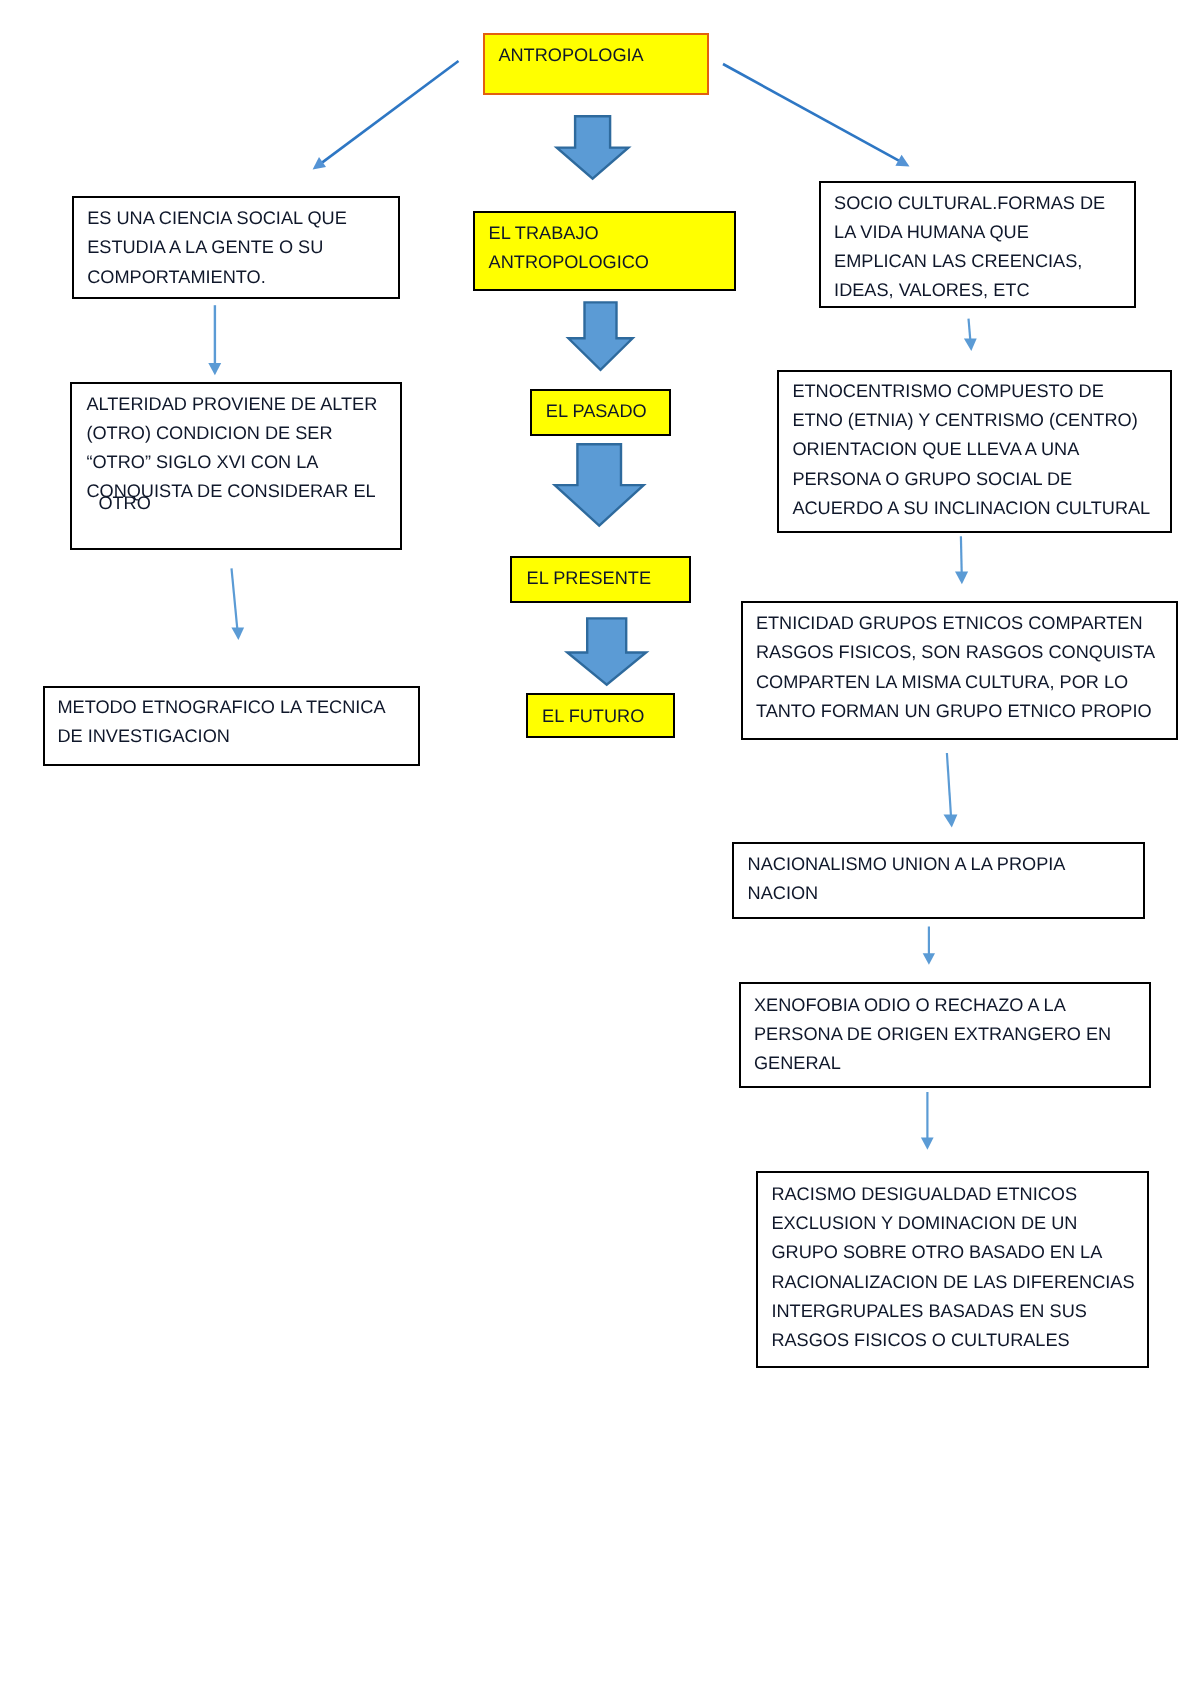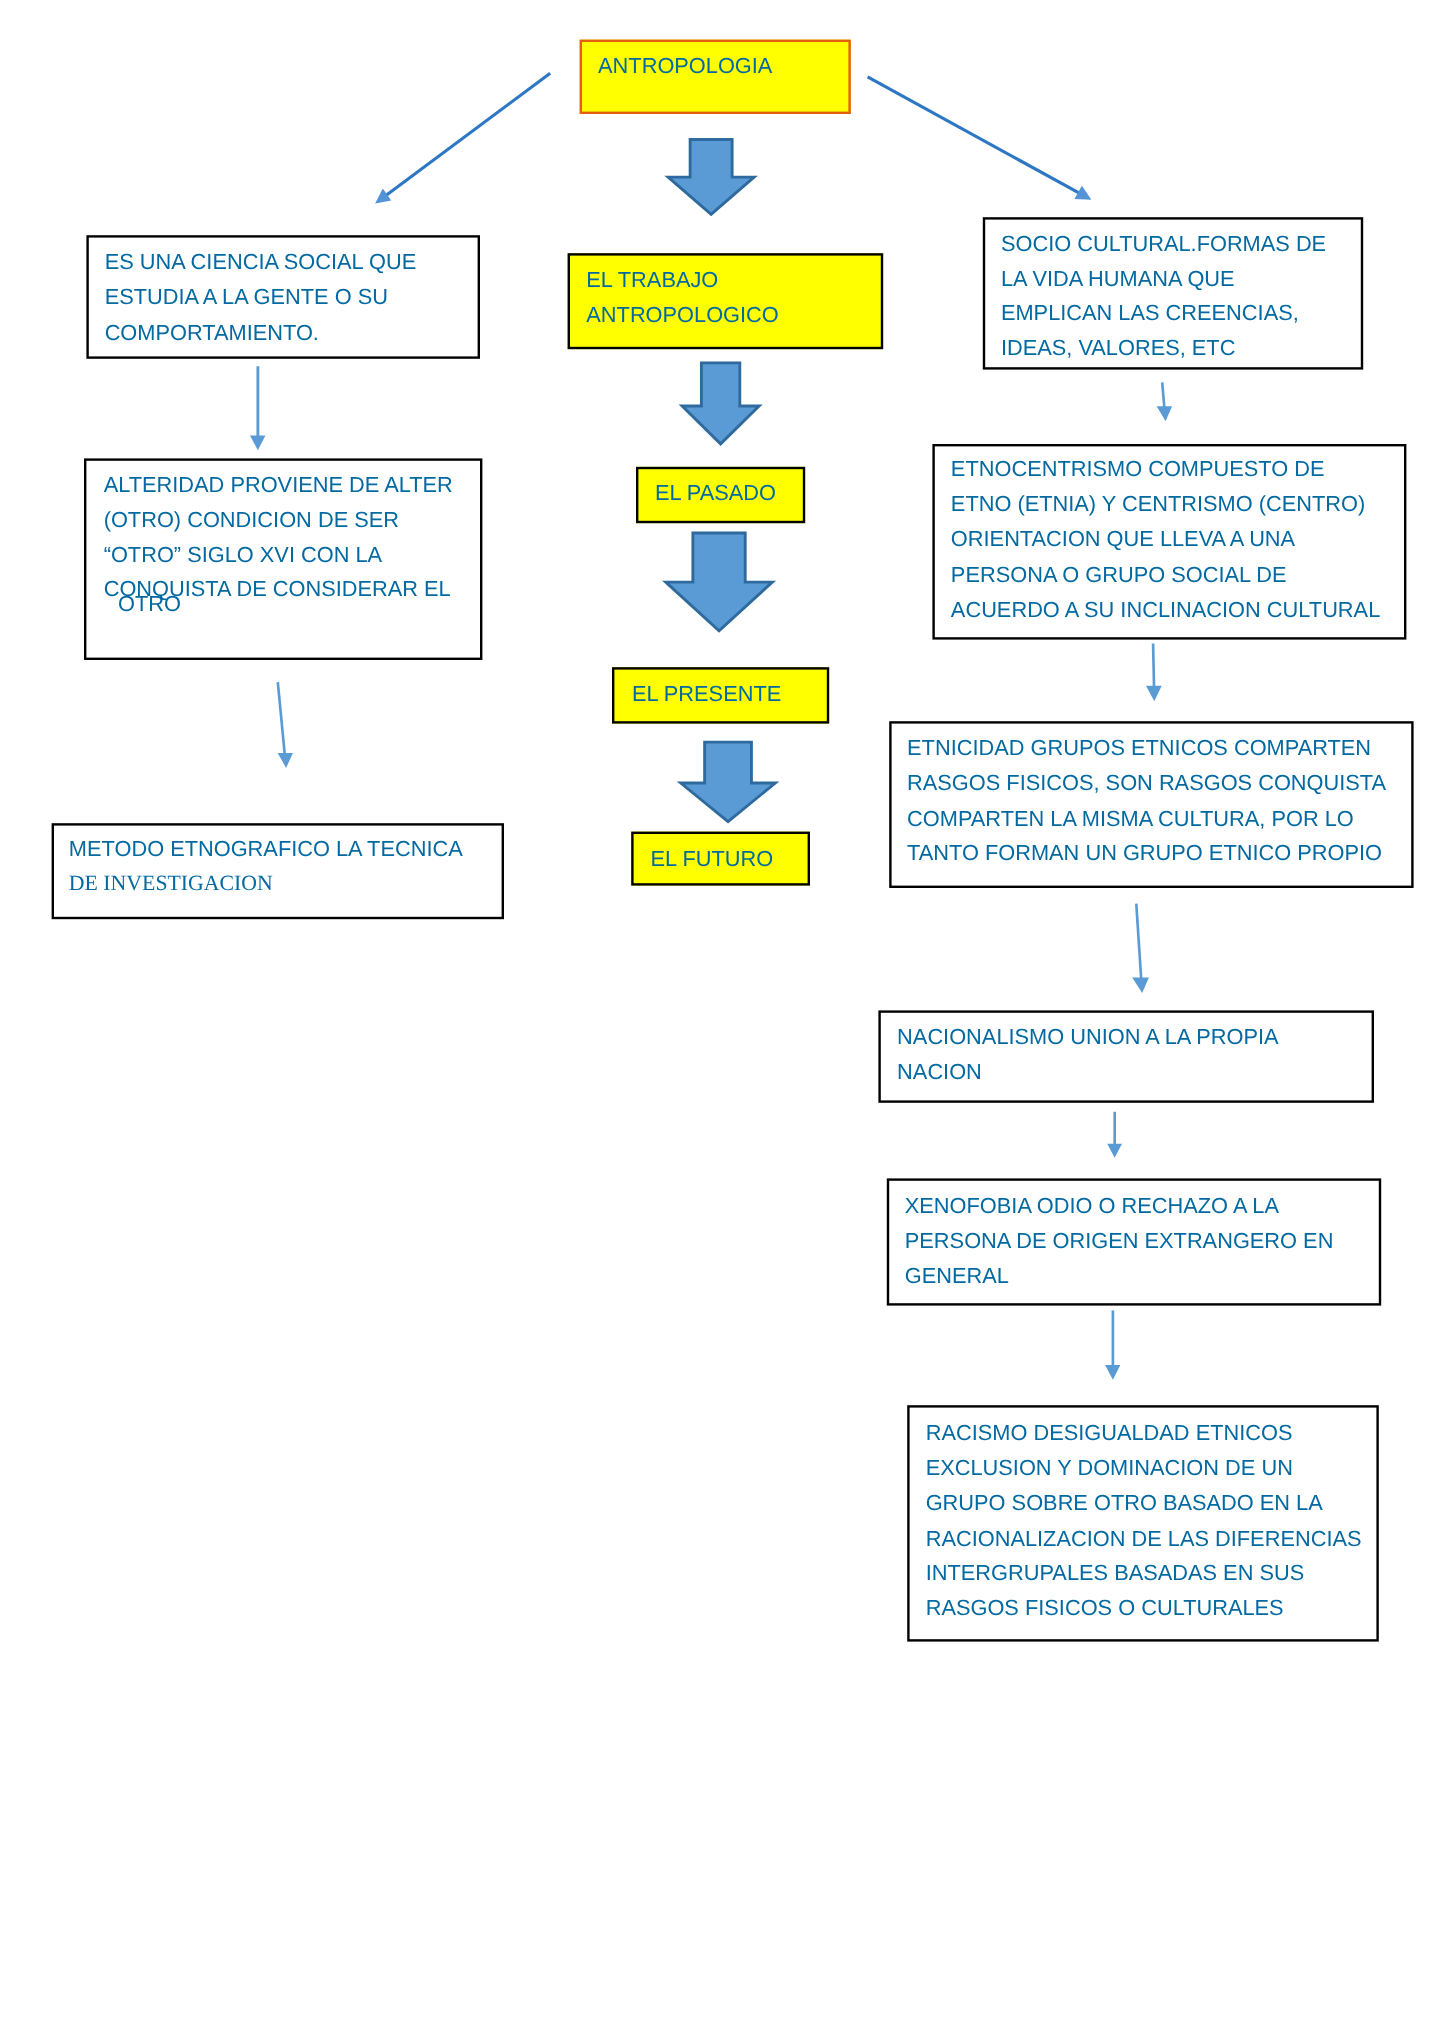--- a/index.html
+++ b/index.html
@@ -5,21 +5,21 @@
 <style>
   html,body{margin:0;padding:0;}
   body{width:1200px;height:1698px;position:relative;overflow:hidden;background:#ffffff;
        font-family:"Liberation Sans", sans-serif;color:#000000;}
   #canvas{position:absolute;left:0;top:0;width:1200px;height:1698px;background:#ffffff;}
   .node{position:absolute;box-sizing:border-box;}
   .node.plain {border:2px solid #000000;background:transparent;}
   .node.yellow{border:2px solid #000000;background:#FFFF00;}
   .node.root  {border:2.3px solid #E2600F;background:#FFFF00;}
   .tline{position:absolute;white-space:pre;font-size:18.16px;line-height:18px;
-         font-family:"Liberation Sans", sans-serif;color:#0369a1;
+         font-family:"Liberation Sans", sans-serif;color:#0f172a;
          -webkit-font-smoothing:antialiased;text-rendering:geometricPrecision;}
   svg#wires{position:absolute;left:0;top:0;width:1200px;height:1698px;display:block;}
 </style>
 </head>
 <body>
 
 <div id="canvas">
 <svg id="wires" viewBox="0 0 1200 1698" width="1200" height="1698">
   <path d="M575.1,116.3 L610.1,116.3 L610.1,147.6 L628.4,147.6 L592.6,178.7 L556.8,147.6 L575.1,147.6 Z" fill="#5B9BD5" stroke="#2E6A9D" stroke-width="2.4" stroke-linejoin="miter"></path>
   <path d="M584.5,302.4 L616.5,302.4 L616.5,338.3 L632.6,338.3 L600.5,369.9 L568.4,338.3 L584.5,338.3 Z" fill="#5B9BD5" stroke="#2E6A9D" stroke-width="2.4" stroke-linejoin="miter"></path>
@@ -79,21 +79,21 @@
   <div class="tline" style="left:498.4px;top:46.4px;">ANTROPOLOGIA</div>
   <div class="tline" style="left:87.2px;top:208.9px;">ES UNA CIENCIA SOCIAL QUE</div>
   <div class="tline" style="left:87.2px;top:238.2px;">ESTUDIA A LA GENTE O SU</div>
   <div class="tline" style="left:87.2px;top:267.5px;">COMPORTAMIENTO.</div>
   <div class="tline" style="left:86.4px;top:394.5px;">ALTERIDAD PROVIENE DE ALTER</div>
   <div class="tline" style="left:86.4px;top:423.8px;">(OTRO) CONDICION DE SER</div>
   <div class="tline" style="left:86.4px;top:453.1px;">“OTRO” SIGLO XVI CON LA</div>
   <div class="tline" style="left:86.4px;top:482.4px;">CONQUISTA DE CONSIDERAR EL</div>
   <div class="tline" style="left:86.4px;top:494px;margin-left:12px;">OTRO</div>
   <div class="tline" style="left:57.4px;top:698.0px;">METODO ETNOGRAFICO LA TECNICA</div>
-  <div class="tline" style="left:57.4px;top:727.3px;font-family:Liberation Serif, serif;">DE INVESTIGACION</div>
+  <div class="tline" style="left:57.4px;top:727.3px;">DE INVESTIGACION</div>
   <div class="tline" style="left:488.6px;top:223.8px;">EL TRABAJO</div>
   <div class="tline" style="left:488.6px;top:253.1px;">ANTROPOLOGICO</div>
   <div class="tline" style="left:545.8px;top:402.0px;">EL PASADO</div>
   <div class="tline" style="left:526.6px;top:568.7px;">EL PRESENTE</div>
   <div class="tline" style="left:542.1px;top:706.5px;">EL FUTURO</div>
   <div class="tline" style="left:834.1px;top:193.5px;">SOCIO CULTURAL.FORMAS DE</div>
   <div class="tline" style="left:834.1px;top:222.8px;">LA VIDA HUMANA QUE</div>
   <div class="tline" style="left:834.1px;top:252.1px;">EMPLICAN LAS CREENCIAS,</div>
   <div class="tline" style="left:834.1px;top:281.4px;">IDEAS, VALORES, ETC</div>
   <div class="tline" style="left:792.4px;top:381.8px;">ETNOCENTRISMO COMPUESTO DE</div>

